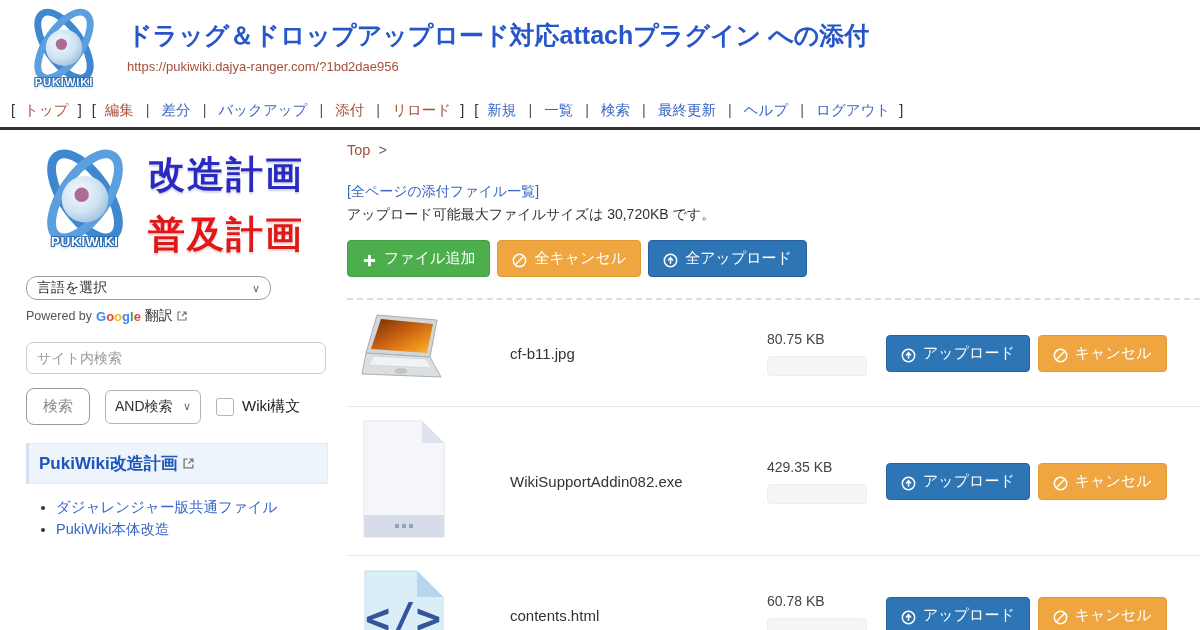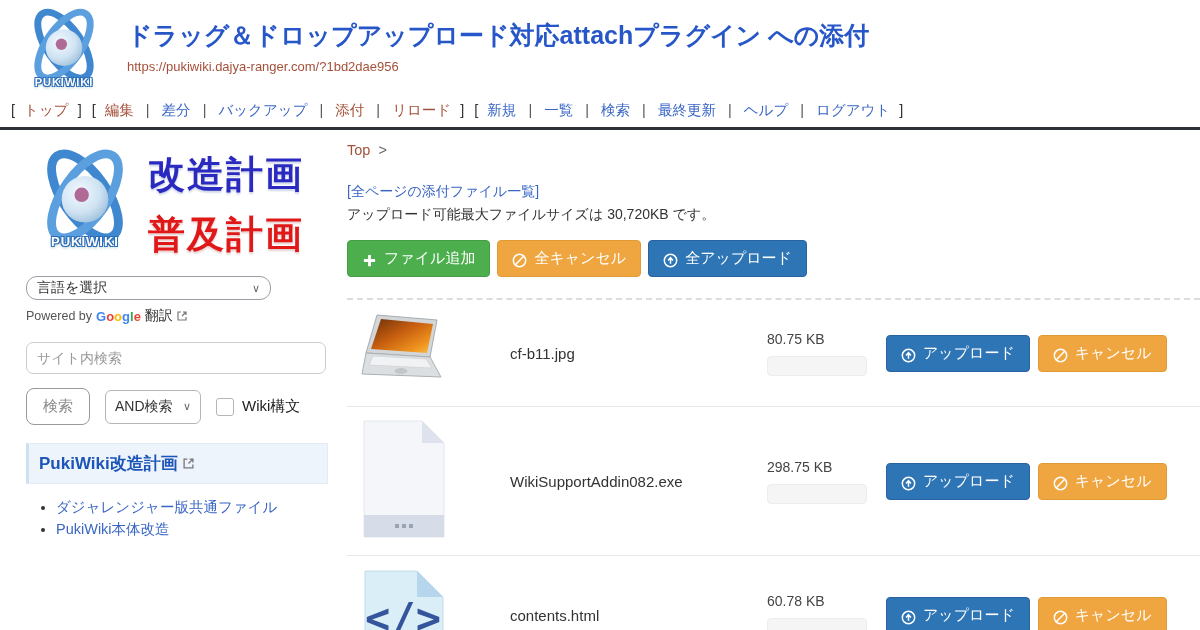--- a/index.html
+++ b/index.html
@@ -299,21 +299,21 @@
             <path d="M7 3h58l22 22v94H7z" fill="#f4f6f9" stroke="#e2e6ec"></path>
             <path d="M65 3l22 22H65z" fill="#dde2ec"></path>
             <rect x="7" y="97" width="80" height="22" fill="#d7dde8"></rect>
             <rect x="38" y="106" width="4" height="4" fill="#9aa3b2"></rect>
             <rect x="45" y="106" width="4" height="4" fill="#9aa3b2"></rect>
             <rect x="52" y="106" width="4" height="4" fill="#9aa3b2"></rect>
           </svg>
         </div>
         <div class="fname">WikiSupportAddin082.exe</div>
         <div class="sizecol">
-          <div class="fsize">298.75 KB</div>
+          <div class="fsize">429.35 KB</div>
           <div class="progress">
               <div class="fill"></div>
             </div>
         </div>
         <div class="btncol">
           <button class="btn btn-blue">
             <svg class="bicon" viewBox="0 0 16 16">
                 <circle cx="8" cy="8" r="6.6" fill="none" stroke="#fff" stroke-width="1.6"></circle>
                 <path d="M8 11.5V5.5M5.4 8L8 5l2.6 3" fill="none" stroke="#fff" stroke-width="1.6"></path>
               </svg>

